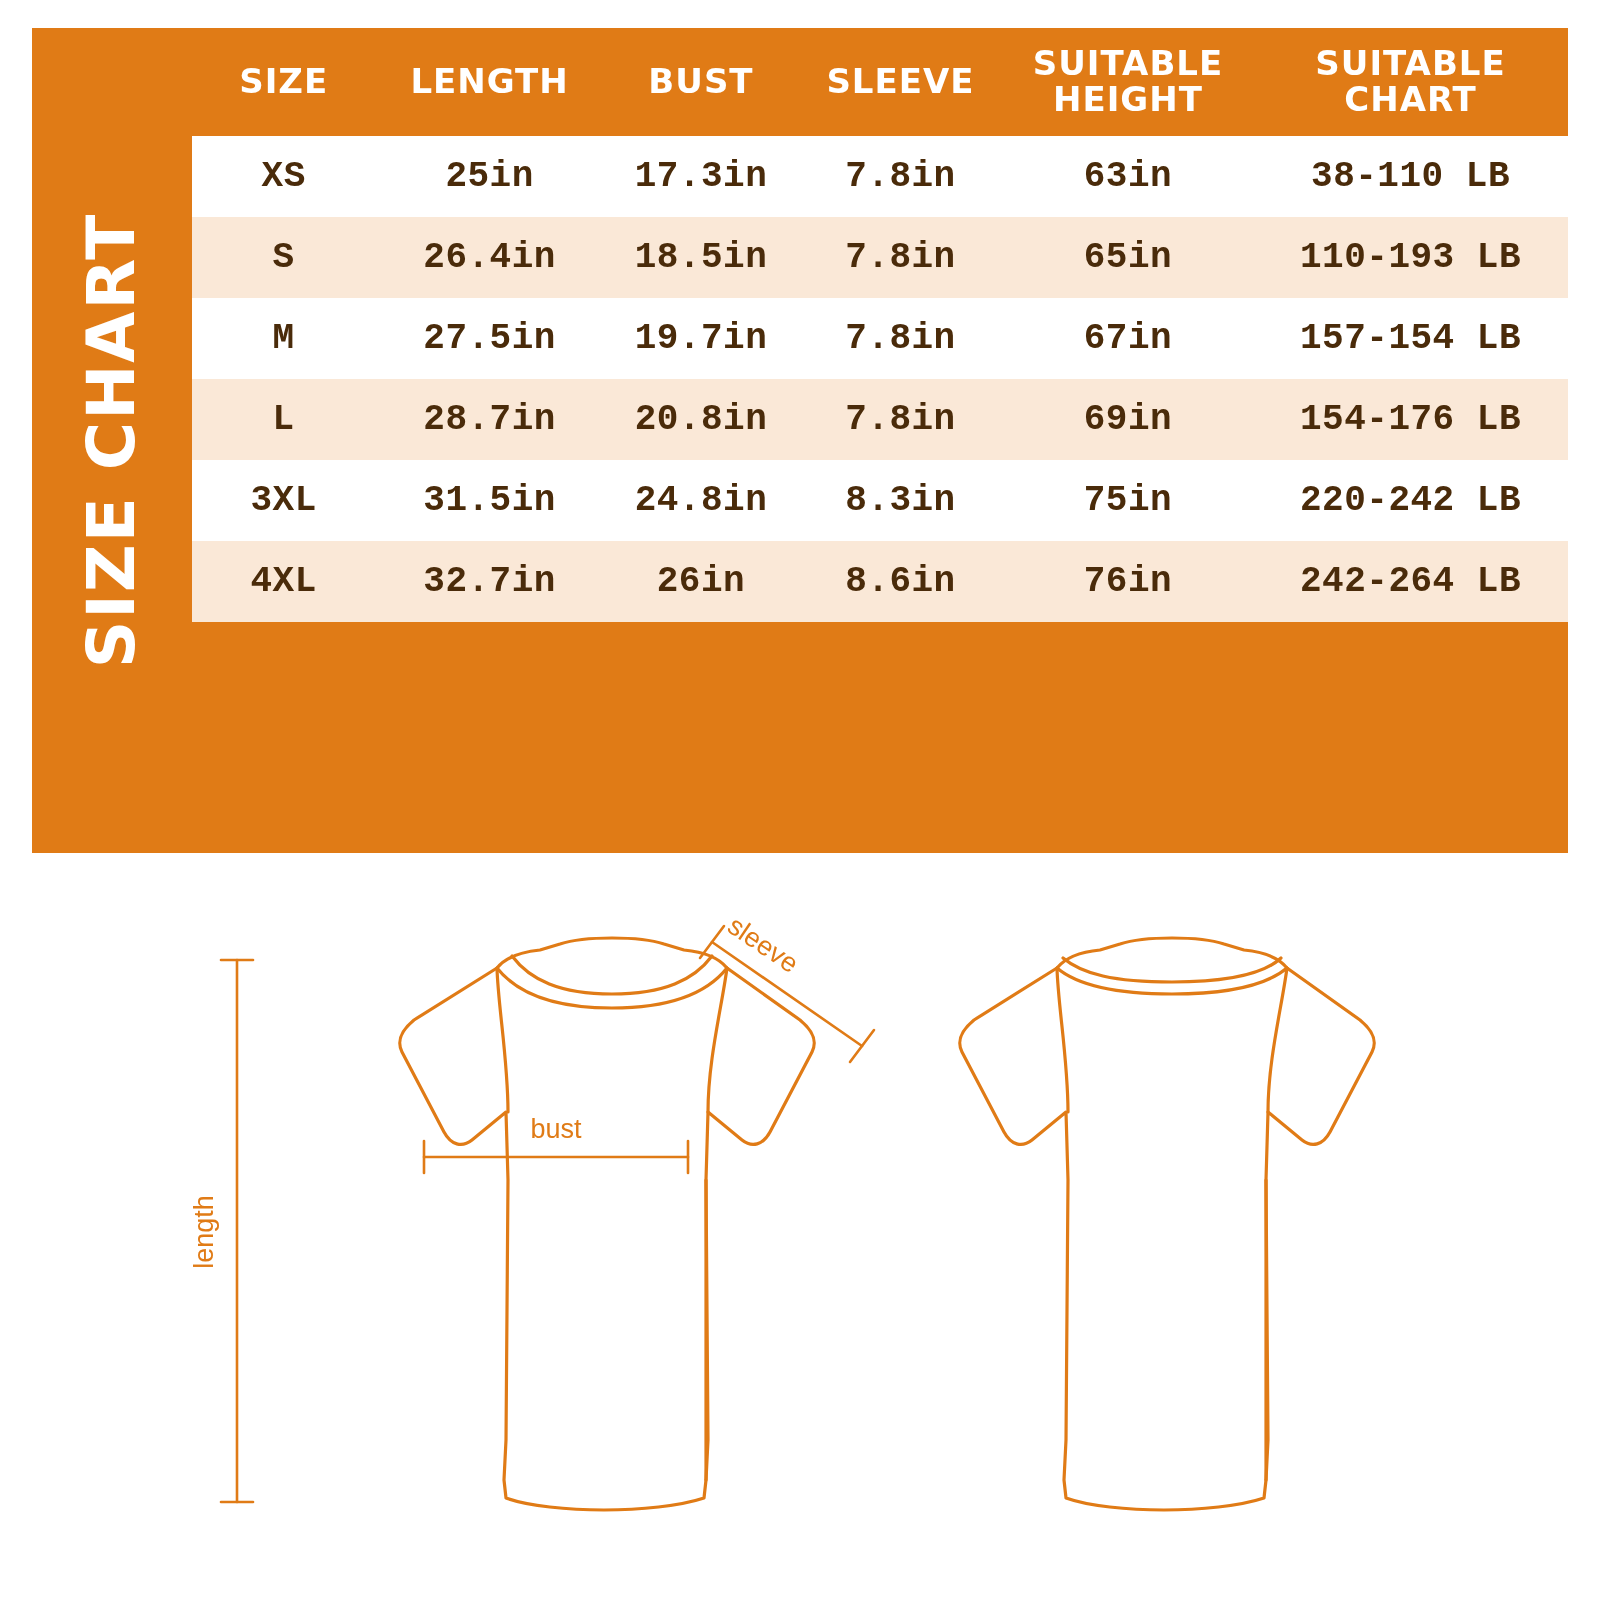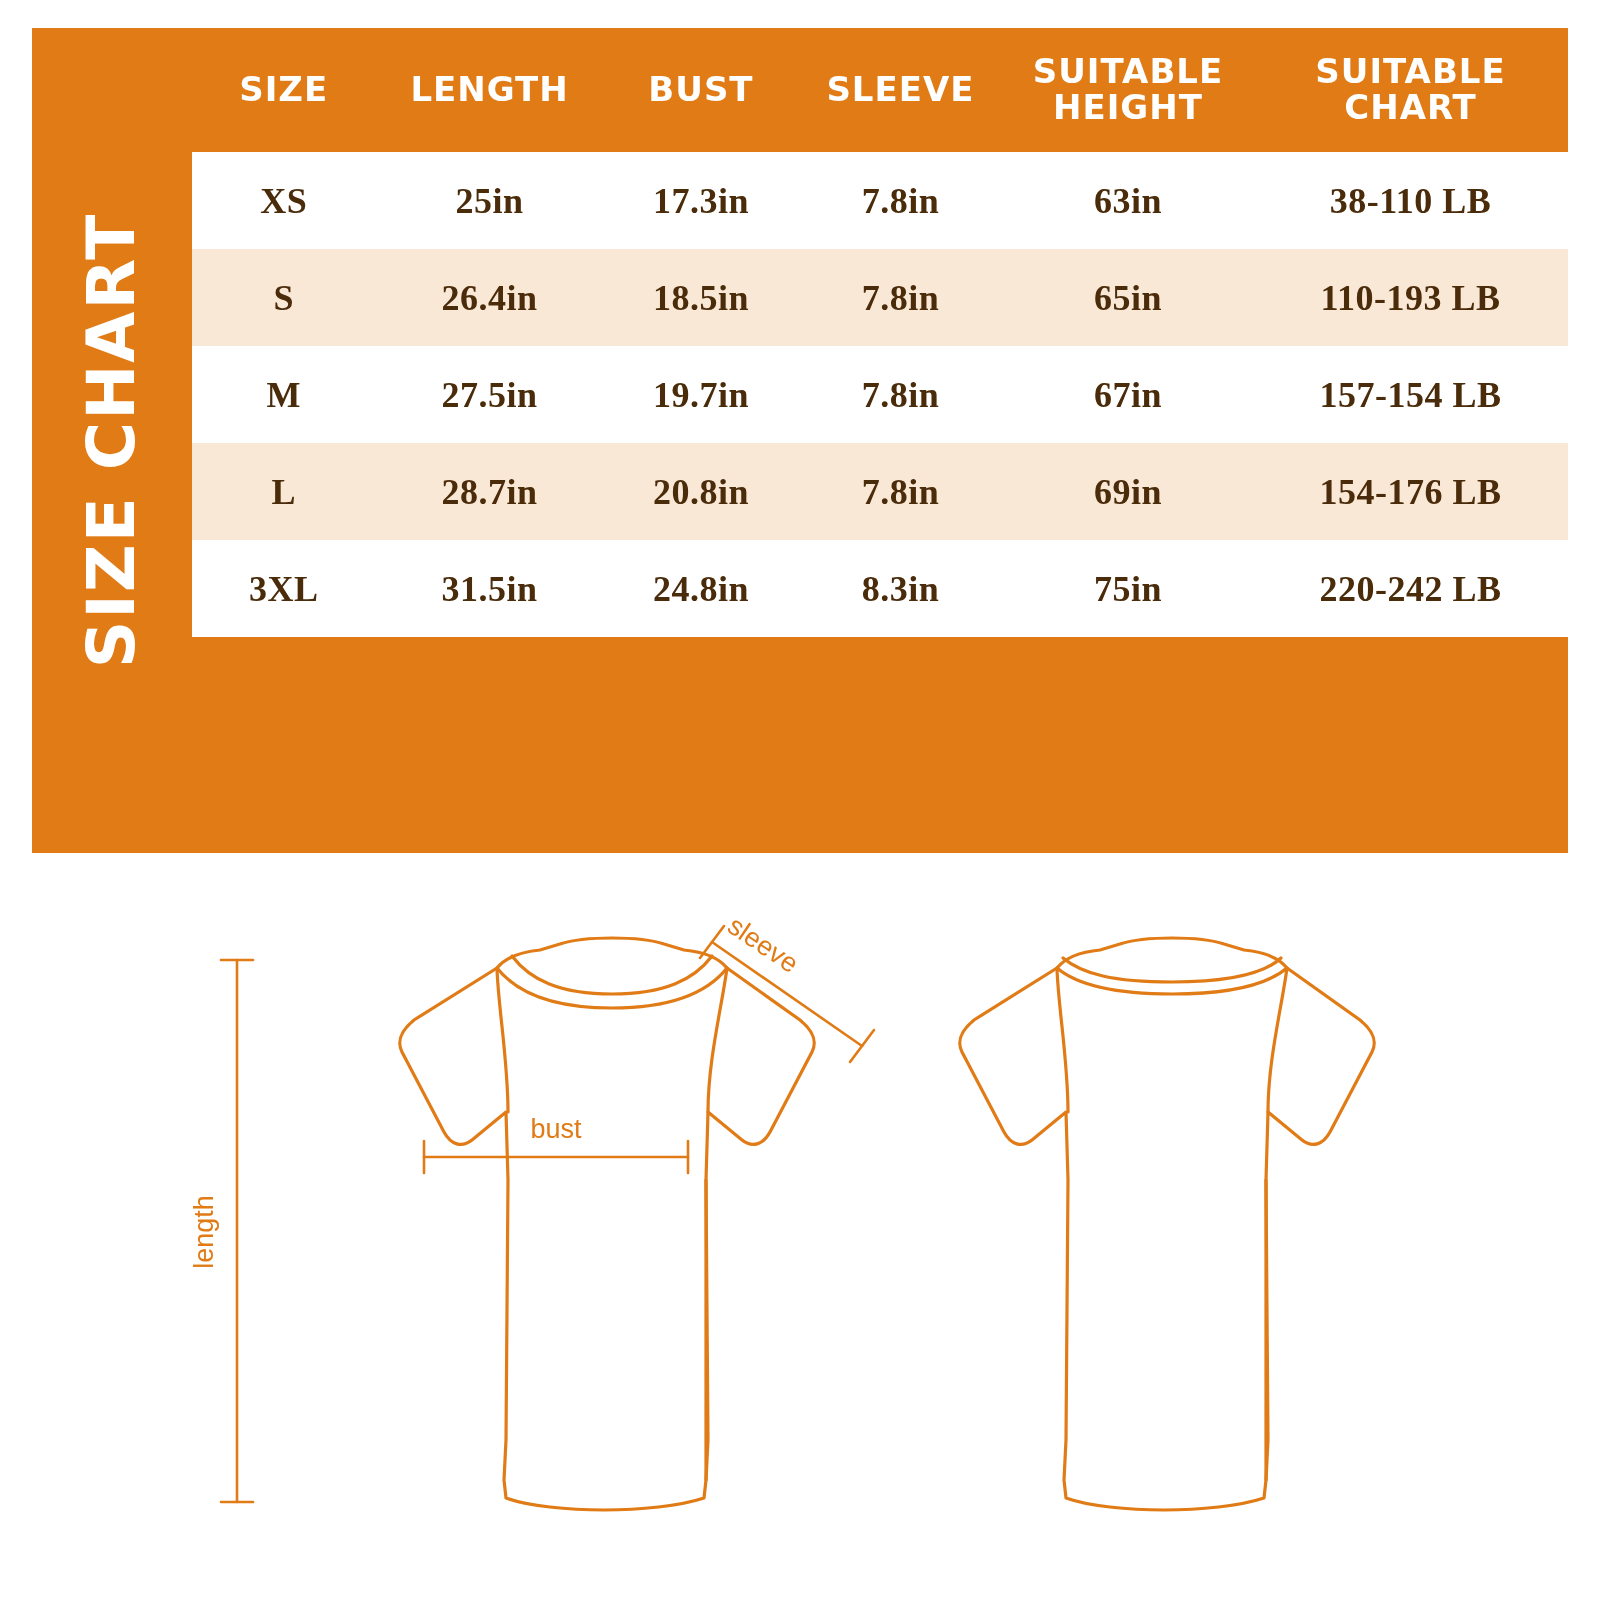--- a/index.html
+++ b/index.html
@@ -55,35 +55,35 @@
     border-collapse: collapse;
     width: 100%;
     table-layout: fixed;
   }
   table.size-table th {
     color: #ffffff;
     font-size: 34px;
     font-weight: bold;
     font-family: "DejaVu Sans", sans-serif;
     letter-spacing: 1px;
-    padding: 14px 4px;
+    padding: 6px 4px;
     height: 96px;
     vertical-align: middle;
     line-height: 1.05;
     background: #E07B16;
     margin-top: 28px;
   }
   table.size-table td {
     color: #4A2B0A;
     font-size: 36px;
     font-weight: bold;
-    font-family: Liberation Serif, serif;
+    font-family: Liberation Mono, monospace;
     text-align: center;
     height: 81px;
-    padding: 8px;
+    padding: 0;
     letter-spacing: 0.5px;
   }
   table.size-table tr.row-odd td { background: #FFFFFF; }
   table.size-table tr.row-even td { background: #FAE8D7; }
 
   
   .col-size    { width: 170px; }
   .col-length  { width: 212px; }
   .col-bust    { width: 180px; }
   .col-sleeve  { width: 190px; }
@@ -174,20 +174,28 @@
           <td>69in</td>
           <td>154-176 LB</td>
         </tr>
         <tr class="row-odd">
           <td>3XL</td>
           <td>31.5in</td>
           <td>24.8in</td>
           <td>8.3in</td>
           <td>75in</td>
           <td>220-242 LB</td>
+        </tr>
+        <tr class="row-even">
+          <td>4XL</td>
+          <td>32.7in</td>
+          <td>26in</td>
+          <td>8.6in</td>
+          <td>76in</td>
+          <td>242-264 LB</td>
         </tr>
       </tbody>
     </table>
   </div>
 </div>
 
 <div class="diagram">
   <svg width="1600" height="700" viewBox="0 0 1600 700" xmlns="http://www.w3.org/2000/svg">
     <g fill="none" stroke="#E07B16" stroke-width="3.2" stroke-linejoin="round" stroke-linecap="round">
 

